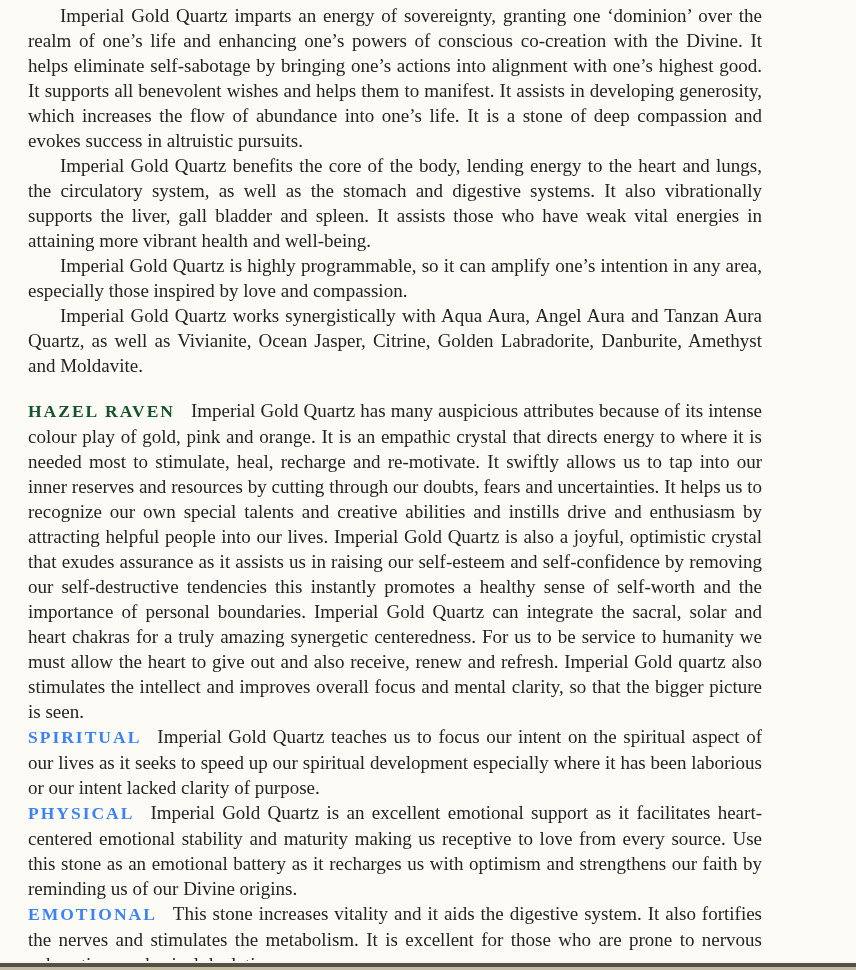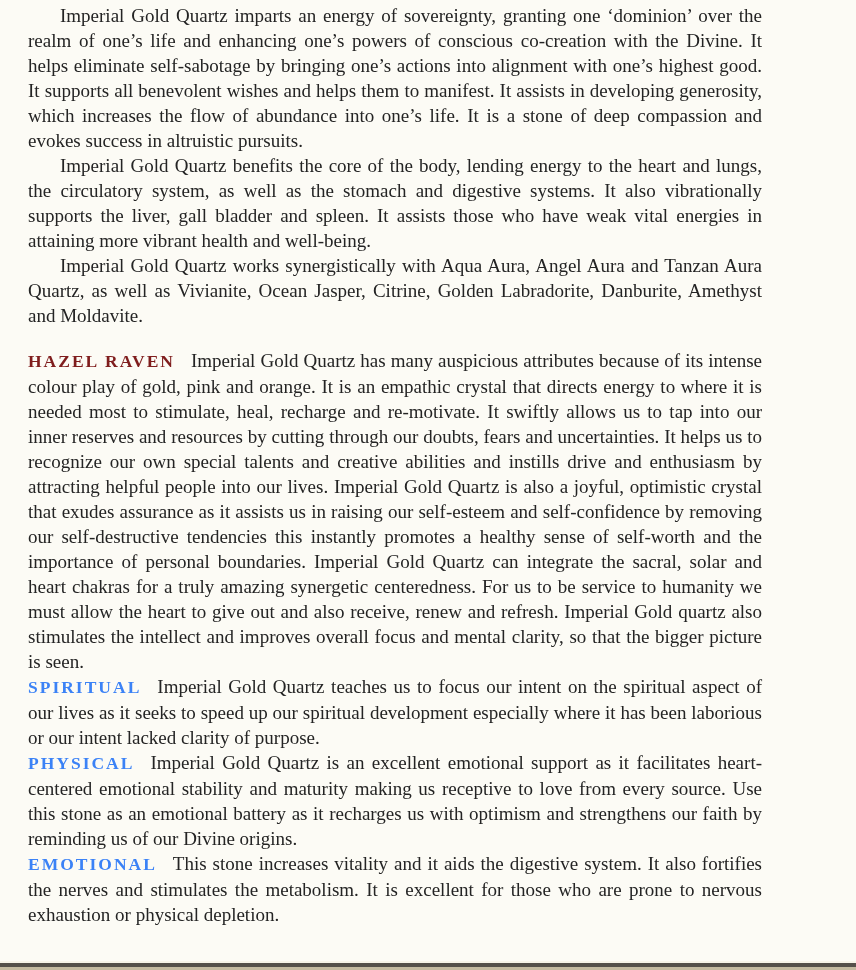--- a/index.html
+++ b/index.html
@@ -31,21 +31,21 @@
   .sections {
     margin-top: 20px;
   }
   .section-label {
     font-weight: bold;
     font-size: 17.5px;
     letter-spacing: 2px;
     margin-right: 16px;
     white-space: nowrap;
   }
-  .label-red    { color: #7f1d1d; margin-top: 38px; }
+  .label-red    { color: #14532d; margin-top: 38px; }
   .label-olive  { color: #3b82f6; }
   .page-bottom-edge {
     position: absolute;
     left: 0;
     bottom: 0;
     width: 100%;
     height: 9px;
     background: linear-gradient(
       #f7f4e8 0px, #f7f4e8 2px,
       #55504a 2px, #55504a 6px,
@@ -55,20 +55,21 @@
 </style>
 </head>
 <body>
 
 <div class="page">
 
   <p class="para indent">Imperial Gold Quartz imparts an energy of sovereignty, granting one ‘dominion’ over the realm of one’s life and enhancing one’s powers of conscious co-creation with the Divine. It helps eliminate self-sabotage by bringing one’s actions into alignment with one’s highest good. It supports all benevolent wishes and helps them to manifest. It assists in developing generosity, which increases the flow of abundance into one’s life. It is a stone of deep compassion and evokes success in altruistic pursuits.</p>
 
   <p class="para indent">Imperial Gold Quartz benefits the core of the body, lending energy to the heart and lungs, the circulatory system, as well as the stomach and digestive systems. It also vibrationally supports the liver, gall bladder and spleen. It assists those who have weak vital energies in attaining more vibrant health and well-being.</p>
 
+  <p class="para indent">Imperial Gold Quartz is highly programmable, so it can amplify one’s intention in any area, especially those inspired by love and compassion.</p>
 
   <p class="para indent">Imperial Gold Quartz works synergistically with Aqua Aura, Angel Aura and Tanzan Aura Quartz, as well as Vivianite, Ocean Jasper, Citrine, Golden Labradorite, Danburite, Amethyst and Moldavite.</p>
 
   <div class="sections">
 
     <p class="para">
       <span class="section-label label-red">HAZEL RAVEN</span><span>Imperial Gold Quartz has many auspicious attributes because of its intense colour play of gold, pink and orange. It is an empathic crystal that directs energy to where it is needed most to stimulate, heal, recharge and re-motivate. It swiftly allows us to tap into our inner reserves and resources by cutting through our doubts, fears and uncertainties. It helps us to recognize our own special talents and creative abilities and instills drive and enthusiasm by attracting helpful people into our lives. Imperial Gold Quartz is also a joyful, optimistic crystal that exudes assurance as it assists us in raising our self-esteem and self-confidence by removing our self-destructive tendencies this instantly promotes a healthy sense of self-worth and the importance of personal boundaries. Imperial Gold Quartz can integrate the sacral, solar and heart chakras for a truly amazing synergetic centeredness. For us to be service to humanity we must allow the heart to give out and also receive, renew and refresh. Imperial Gold quartz also stimulates the intellect and improves overall focus and mental clarity, so that the bigger picture is seen.</span>
     </p>
 
     <p class="para">

